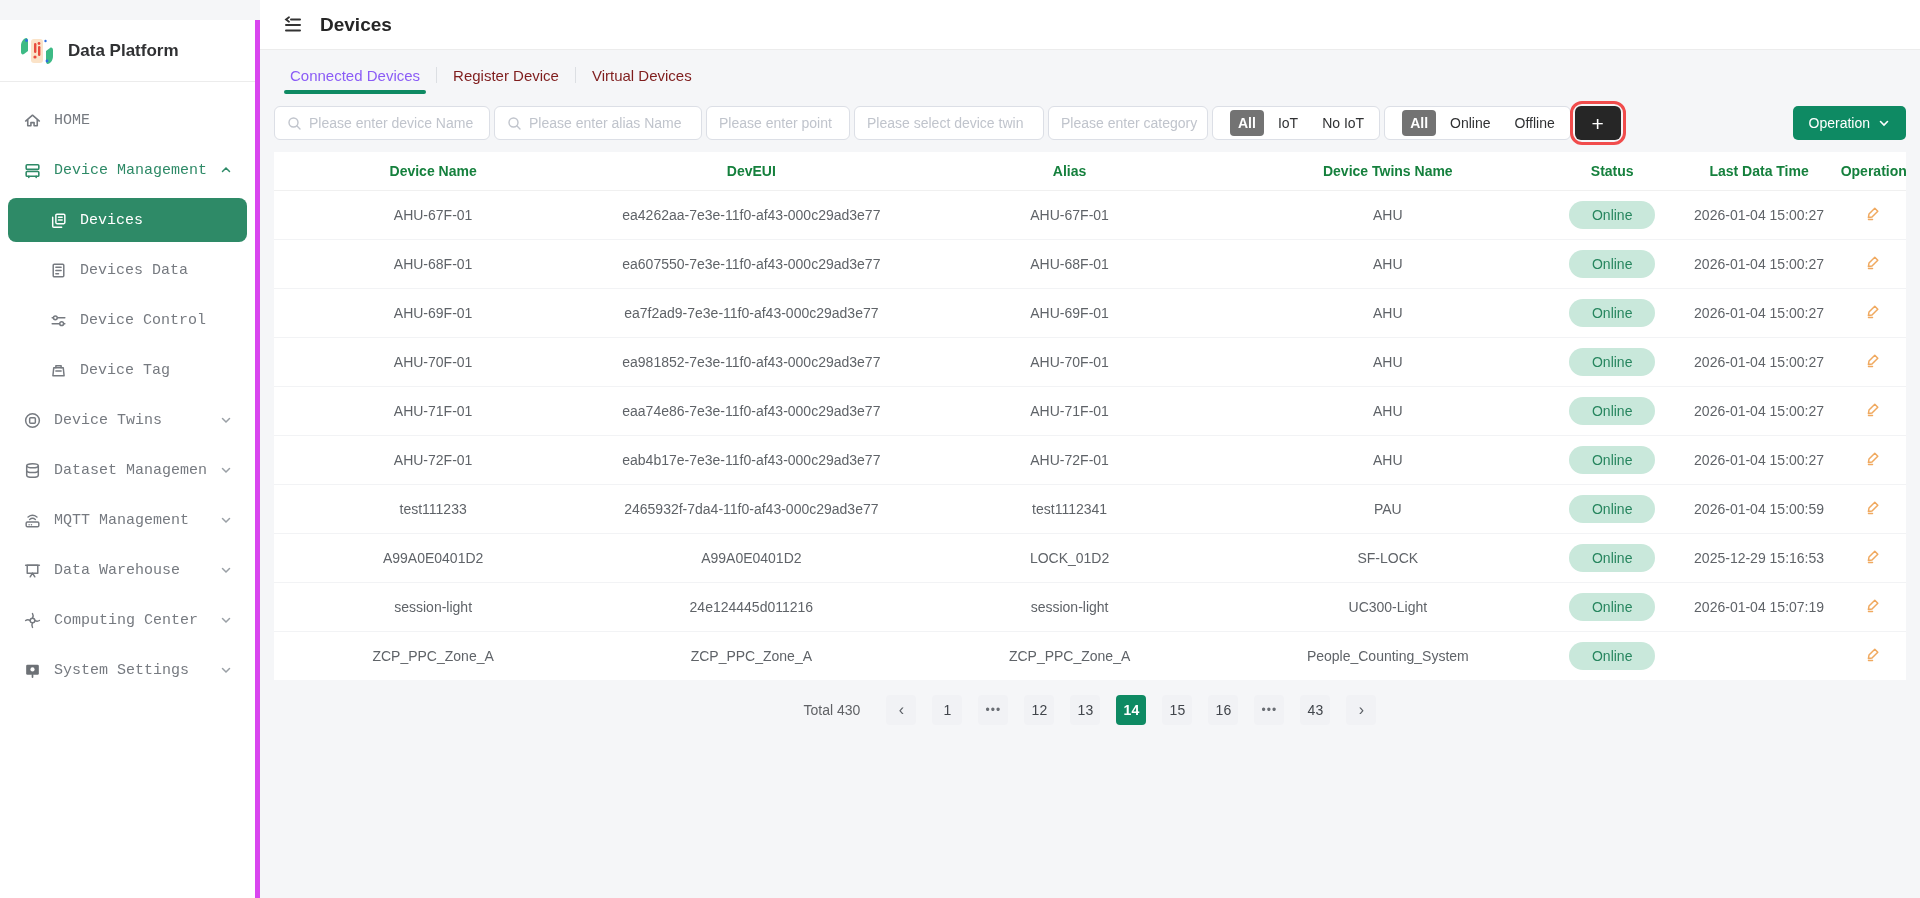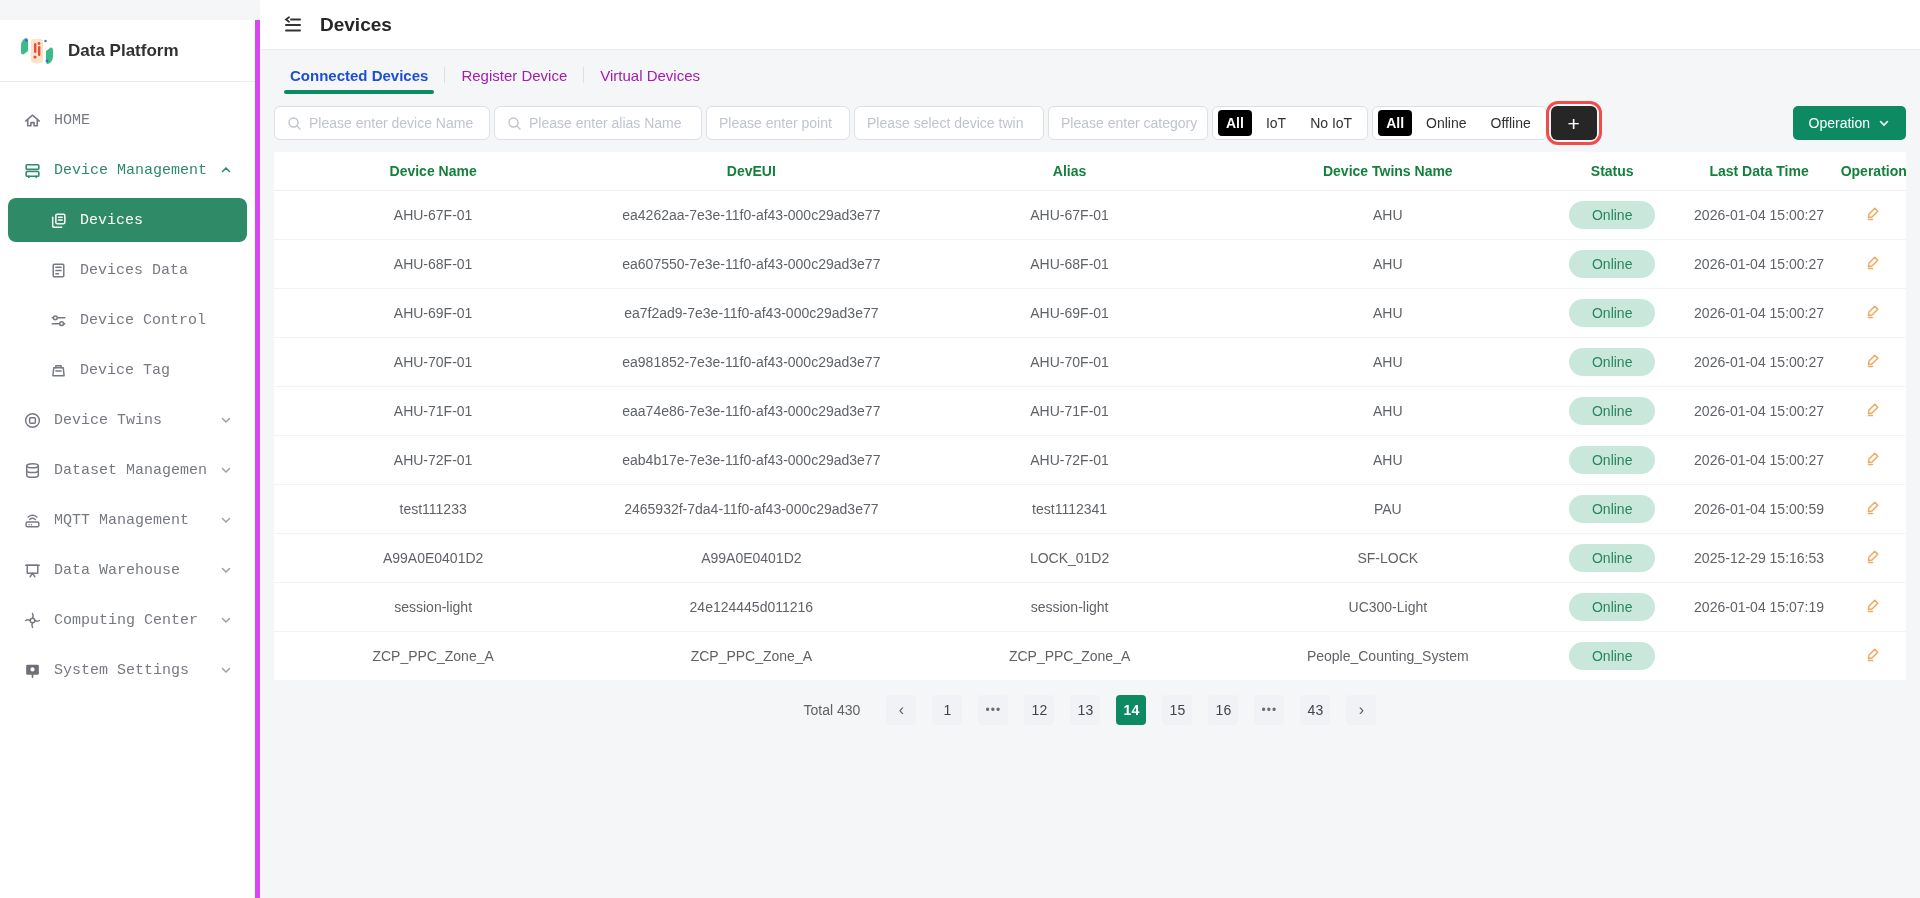--- a/index.html
+++ b/index.html
@@ -28,37 +28,37 @@
   
   .main { flex:1; display:flex; flex-direction:column; min-width:0; }
   .topbar { height:50px; background:#ffffff; border-bottom:1px solid #ececec;
     display:flex; align-items:center; gap:16px; padding:0 22px; }
   .collapse-btn { width:22px; height:22px; color:#333; cursor:pointer; }
   .collapse-btn svg { width:22px; height:22px; }
   .page-title { font-size:19px; font-weight:bold; color:#262626; }
 
   .tabs { display:flex; align-items:center; padding:0 14px; height:50px; }
   .tab { position:relative; padding:0 16px; height:50px; display:flex; align-items:center;
-    font-size:15px; color:#a21caf; cursor:pointer; }
-  .tab.active { color:#1d4ed8; font-weight:bold; }
+    font-size:15px; color:#7f1d1d; cursor:pointer; }
+  .tab.active { color:#8b5cf6; font-weight:normal; }
   .tab.active::after { content:""; position:absolute; left:10px; right:10px; bottom:6px;
     height:4px; border-radius:2px; background:#0e8a63; }
   .tab-sep { width:1px; height:16px; background:#dcdfe3; }
 
   
   .filters { display:flex; align-items:center; gap:4px; padding:6px 14px 12px 14px; }
   .f-input { height:34px; background:#fff; border:1px solid #dcdfe6; border-radius:6px;
     display:flex; align-items:center; gap:7px; padding:0 12px; color:#c0c4cc; }
   .f-input .ph { font-size:14px; color:#c0c4cc; white-space:nowrap; }
   .f-input .search-ic { width:15px; height:15px; color:#c0c4cc; flex:0 0 15px; }
   .seg { height:34px; background:#fff; border:1px solid #dcdfe6; border-radius:6px;
     display:flex; align-items:center; gap:4px; padding:0 5px; }
   .seg .opt { padding:0 10px; font-size:14px; color:#303133; height:26px; display:flex;
     align-items:center; border-radius:4px; cursor:pointer; white-space:nowrap; }
-  .seg .opt.sel { background:#000000; color:#fff; font-weight:bold; padding:0 8px; }
+  .seg .opt.sel { background:#737373; color:#fff; font-weight:bold; padding:0 8px;margin-left:12px; }
   .add-wrap { outline:3px solid #f14c4c; outline-offset:2px; border-radius:7px; }
   .add-btn { width:46px; height:34px; background:#262626; color:#fff; border:none; border-radius:6px;
     font-size:21px; line-height:1; display:flex; align-items:center; justify-content:center; cursor:pointer; }
   .spacer { flex:1; }
   .op-btn { height:34px; background:#0e8a63; color:#fff; border:none; border-radius:5px;
     padding:0 16px; font-size:14px; display:flex; align-items:center; gap:8px; cursor:pointer; }
   .op-btn svg { width:12px; height:12px; }
 
   
   .table-wrap { margin:0 14px; background:#fff; border-radius:4px; }

